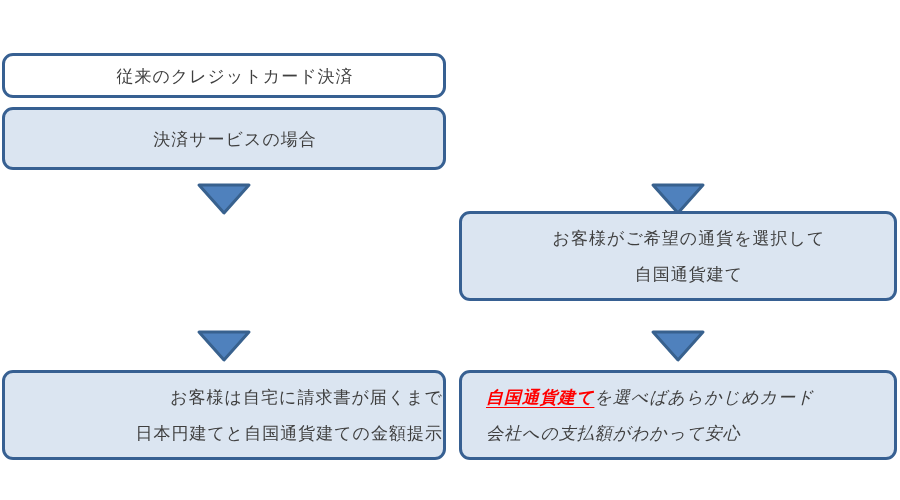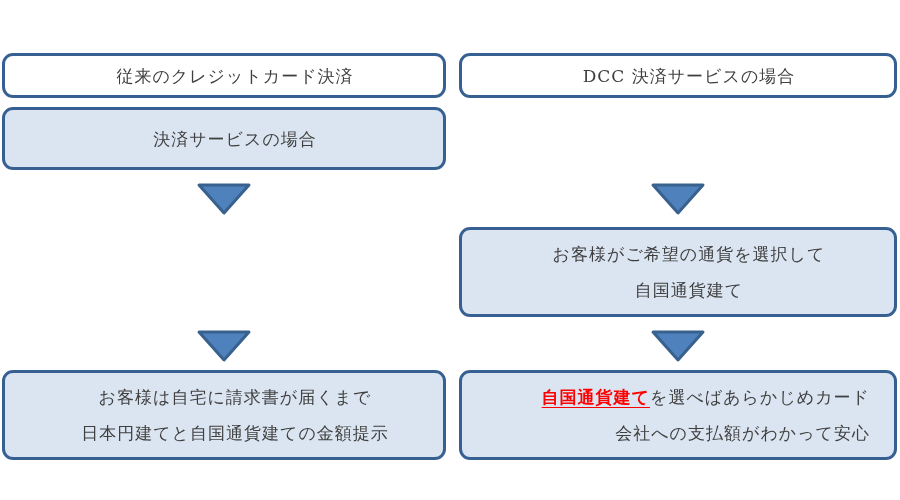--- a/index.html
+++ b/index.html
@@ -39,39 +39,40 @@
     text-align: center;
     font-size: 17px;
     line-height: 36px;
     letter-spacing: 1px;
     padding-left: 22px;
   }
   .box.header { background: #ffffff; }
 
   .row-header { top: 53px;  height: 45px; }
   .row-step1  { top: 107px; height: 63px; }
-  .row-step2  { top: 227px; height: 90px; }
-  .row-step3  { top: 370px; height: 90px; }
+  .row-step2  { top: 211px; height: 90px; }
+  .row-step3  { top: 370px; height: 90px; text-align: right; }
 
   .arrow {
     position: absolute;
     left: 50%;
     transform: translateX(-50%);
     width: 56px;
     height: 34px;
   }
   .arrow-1 { top: 182px; }
   .arrow-2 { top: 329px; }
 
   .box .line { width: 100%; }
 
   .box.left-align {
     align-items: flex-start;
-    text-align: right;
+    text-align: left;
     padding: 0 24px;
+    font-style: italic;
   }
   .highlight {
     color: #ff0000;
     font-weight: bold;
     text-decoration: underline;
     text-decoration-color: #ff0000;
     text-underline-offset: 4px;
   }
 </style>
 </head>
@@ -97,23 +98,20 @@
       <polygon points="3,3 53,3 28,31" fill="#4f81bd" stroke="#38618e" stroke-width="3" stroke-linejoin="round"></polygon>
     </svg>
 
     <div class="box row-step3">
       <div class="line">お客様は自宅に請求書が届くまで</div>
       <div class="line">日本円建てと自国通貨建ての金額提示</div>
     </div>
   </section>
 
   <section class="col col-right">
-    <div class="box header row-header">
-      <div class="line">DCC 決済サービスの場合</div>
-    </div>
 
 
     <svg class="arrow arrow-1" viewBox="0 0 56 34">
       <polygon points="3,3 53,3 28,31" fill="#4f81bd" stroke="#38618e" stroke-width="3" stroke-linejoin="round"></polygon>
     </svg>
 
     <div class="box row-step2">
       <div class="line">お客様がご希望の通貨を選択して</div>
       <div class="line">自国通貨建て</div>
     </div>

